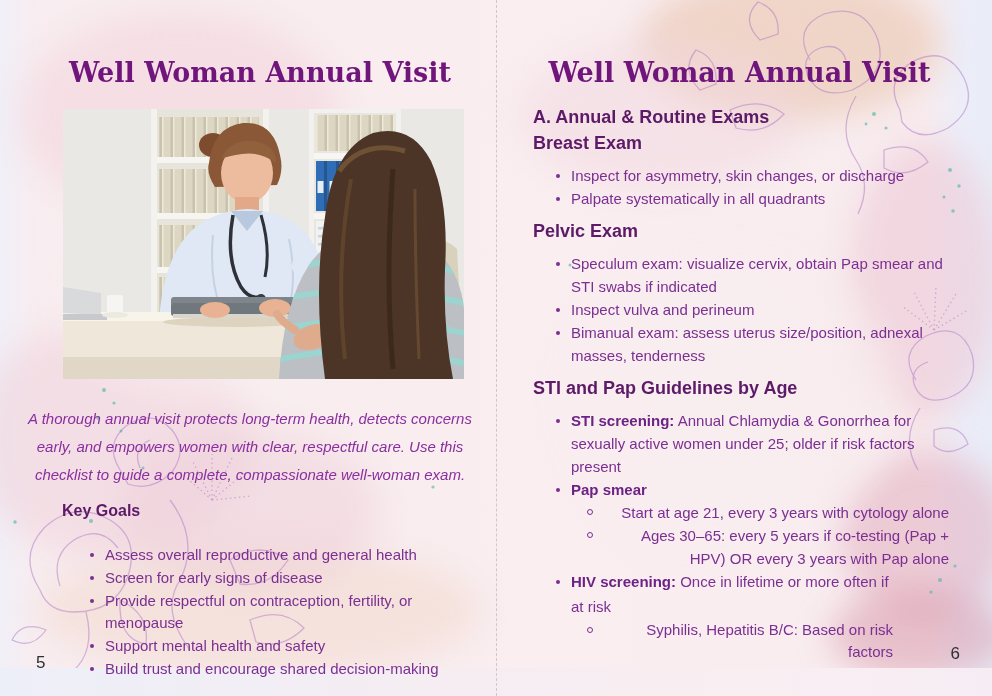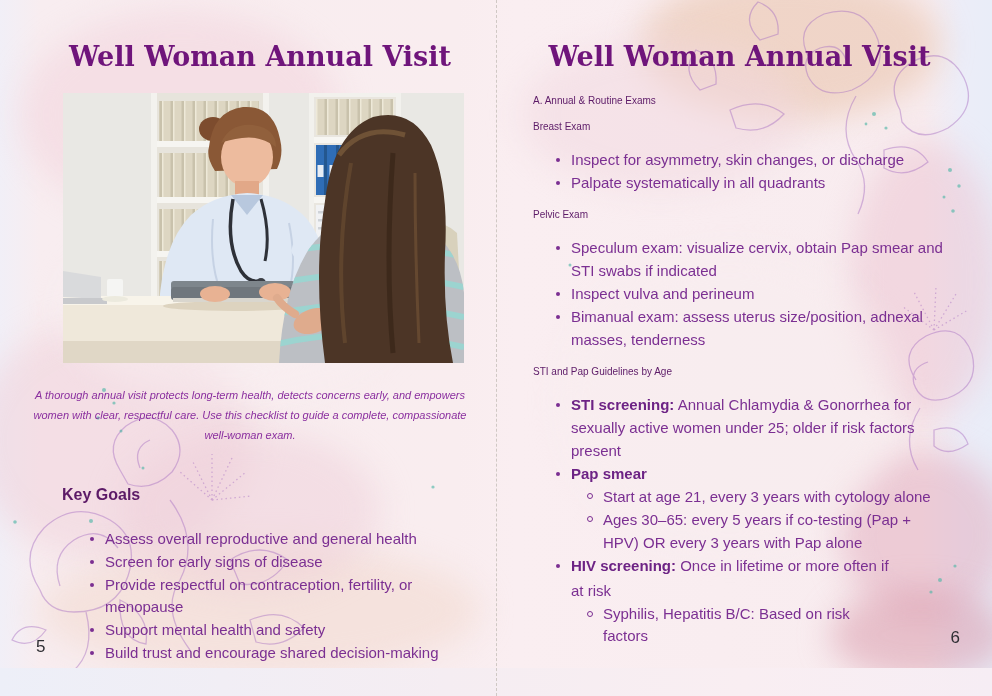--- a/index.html
+++ b/index.html
@@ -15,44 +15,44 @@
   .b6{left:520px;top:40px;width:280px;height:150px;background:rgba(241,216,223,.5);}
   .b7{left:850px;top:140px;width:150px;height:280px;background:rgba(236,199,211,.55);}
   .b8{left:840px;top:450px;width:170px;height:170px;background:rgba(226,170,187,.5);}
   .b9{left:830px;top:590px;width:180px;height:90px;background:rgba(215,150,168,.5);}
   .b10{left:560px;top:250px;width:340px;height:300px;background:rgba(248,236,238,.55);}
   .b11{left:60px;top:220px;width:340px;height:180px;background:rgba(250,240,242,.5);}
   .flowers{position:absolute;left:0;top:0;width:992px;height:696px;pointer-events:none;}
   .bottom-band{position:absolute;left:0;right:0;bottom:0;height:28px;
     background:linear-gradient(to right,#edeff8,#f5edf2 45%,#f9eef2 75%,#f6edf4);}
   .divider{position:absolute;left:496px;top:0;height:696px;width:0;border-left:1px dashed #c9c2bd;opacity:.85;}
-  .page{position:absolute;top:0;height:668px;}
+  .page{position:absolute;top:16px;height:668px;}
   .page-left{left:0;width:496px;}
   .page-right{left:497px;width:495px;}
   .title{position:absolute;top:41px;left:28px;right:4px;text-align:center;
     font-family:"DejaVu Serif",serif;font-weight:700;font-size:27px;line-height:32px;color:#6f157b;}
   .page-right .title{left:16px;right:26px;}
   .photo{position:absolute;left:63px;top:93px;width:401px;height:270px;overflow:hidden;background:#e9e8e4;}
   .photo svg{display:block;width:100%;height:100%;}
   .intro{position:absolute;top:374px;left:24px;width:452px;text-align:center;font-style:italic;
-    font-size:11px;line-height:20px;color:#8a2f9f;}
+    font-size:15px;line-height:28px;color:#8a2f9f;}
   .kg-head{position:absolute;top:486px;left:62px;font-size:16px;font-weight:700;color:#5c1a67;}
   .kg-list{position:absolute;top:513px;left:62px;width:408px;margin:15px;padding:0;list-style:none;}
   .kg-list li{position:relative;padding-left:28px;font-size:15px;line-height:22.8px;color:#7b2f92;}
   .kg-list li::before{content:'';position:absolute;left:13px;top:9px;width:4px;height:4px;border-radius:50%;background:#7b2f92;}
   .pagenum{position:absolute;font-size:17px;color:#2e2e33;}
   .pn-left{left:36px;top:637px;}
   .pn-right{right:32px;top:628px;}
   .rcontent{position:absolute;left:36px;top:88px;width:445px;font-size:15px;line-height:23px;color:#7b2f92;}
-  .sec-h{font-size:10px;font-weight:400;color:#5c1a67;line-height:26px;}
+  .sec-h{font-size:18px;font-weight:700;color:#5c1a67;line-height:26px;}
   .blist{margin:8px;padding:0 0 0 12px;list-style:none;}
   .blist>li{position:relative;padding-left:18px;max-width:378px;}
   .blist>li::before{content:'';position:absolute;left:3px;top:9.5px;width:4px;height:4px;border-radius:50%;background:#7b2f92;}
   .blist b{font-weight:700;color:#6d2385;}
-  .slist{margin:0;padding:0 0 0 12px;list-style:none;}
+  .slist{margin:0;padding:0 0 0 12px;list-style:none;text-align:right;}
   .slist>li{position:relative;padding-left:20px;max-width:348px;}
   .slist>li::before{content:'';position:absolute;left:4px;top:8px;width:4px;height:4px;border-radius:50%;
     border:1.4px solid #7b2f92;background:none;}
   
   #right-sections .sec:nth-child(2) .blist>li:nth-child(3){max-width:352px;}
   #right-sections .sec:nth-child(3) .blist>li:nth-child(2){max-width:352px;}
   #right-sections .sec:nth-child(4) .blist>li:nth-child(1){max-width:362px;}
   #right-sections .sec:nth-child(4) .blist>li:nth-child(3){max-width:322px;line-height:24.5px;}
   #right-sections .sec:nth-child(4) .blist>li:nth-child(3) .slist>li{line-height:22px;max-width:360px;}
 </style>

